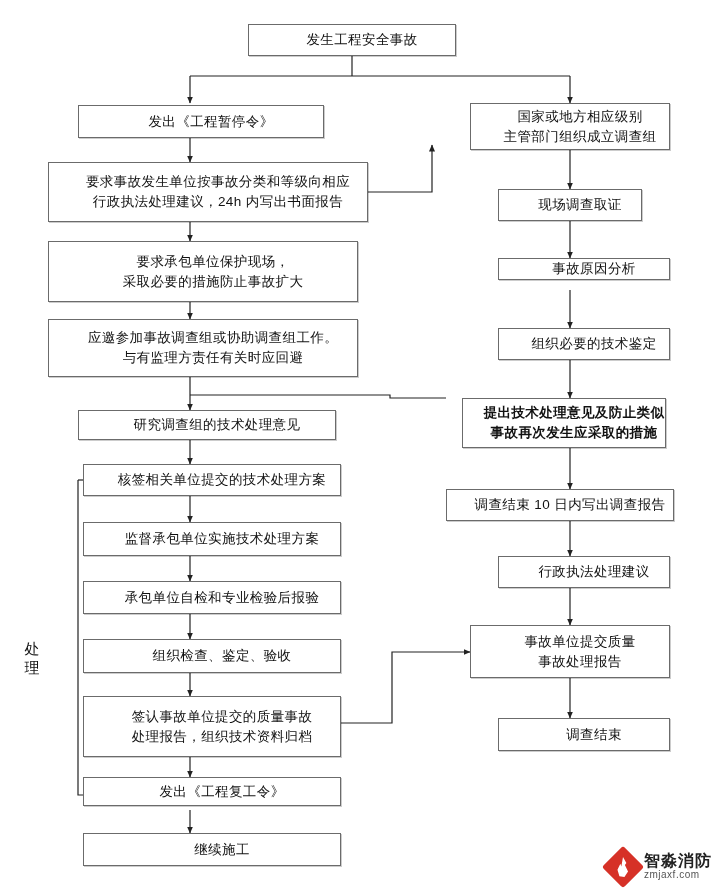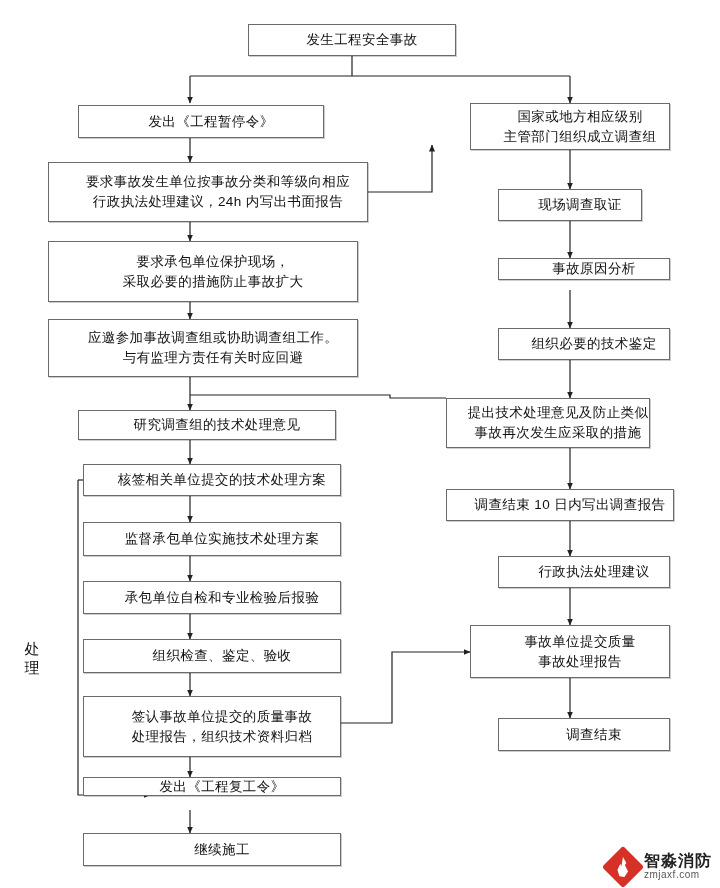--- a/index.html
+++ b/index.html
@@ -144,21 +144,21 @@
   </div>
 
   <div class="node" style="left:498px;top:328px;width:172px;height:32px;">
     <span class="ln">组织必要的技术鉴定</span>
   </div>
 
   <div class="node" style="left:78px;top:410px;width:258px;height:30px;">
     <span class="ln">研究调查组的技术处理意见</span>
   </div>
 
-  <div class="node" style="left:446px;top:398px;width:204px;height:50px;">
+  <div class="node" style="left:462px;top:398px;width:204px;height:50px;font-weight:bold;">
     <span class="ln">提出技术处理意见及防止类似</span>
     <span class="ln">事故再次发生应采取的措施</span>
   </div>
 
   <div class="node" style="left:83px;top:464px;width:258px;height:32px;">
     <span class="ln">核签相关单位提交的技术处理方案</span>
   </div>
 
   <div class="node" style="left:446px;top:489px;width:228px;height:32px;">
     <span class="ln">调查结束 10 日内写出调查报告</span>
@@ -187,21 +187,21 @@
 
   <div class="node" style="left:83px;top:696px;width:258px;height:61px;">
     <span class="ln">签认事故单位提交的质量事故</span>
     <span class="ln">处理报告，组织技术资料归档</span>
   </div>
 
   <div class="node" style="left:498px;top:718px;width:172px;height:33px;">
     <span class="ln">调查结束</span>
   </div>
 
-  <div class="node" style="left:83px;top:777px;width:258px;height:19px;">
+  <div class="node" style="left:83px;top:777px;width:258px;height:29px;">
     <span class="ln">发出《工程复工令》</span>
   </div>
 
   <div class="node" style="left:83px;top:833px;width:258px;height:33px;">
     <span class="ln">继续施工</span>
   </div>
 
   <div class="side-label" style="left:22px;top:640px;">处理</div>
 
   <div class="wm">

